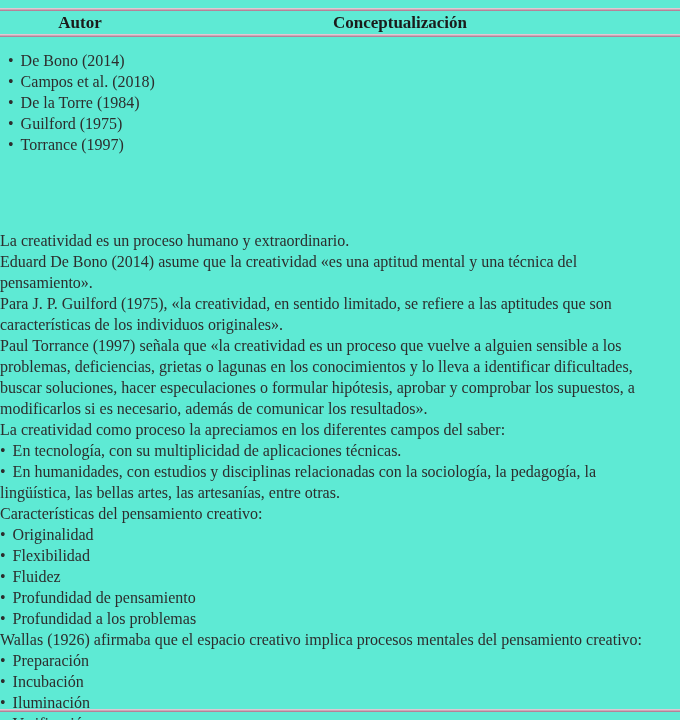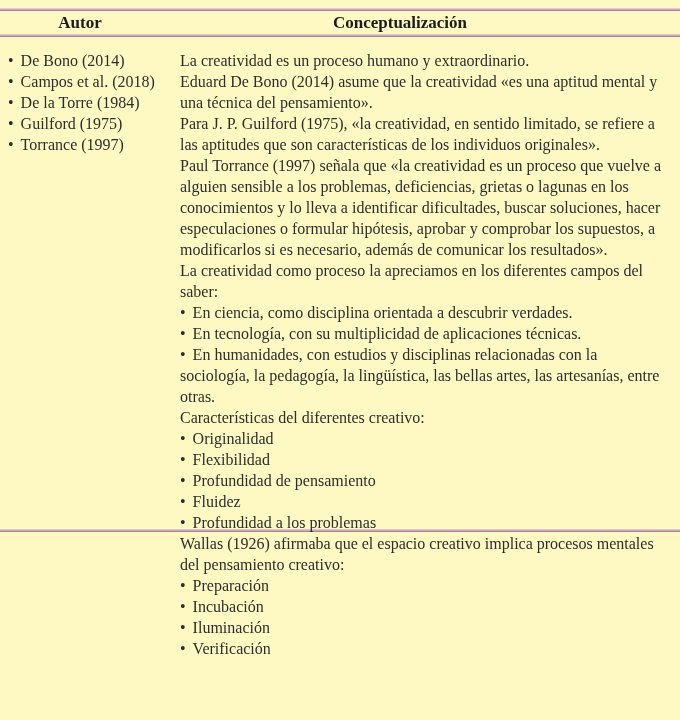--- a/index.html
+++ b/index.html
@@ -2,36 +2,36 @@
 <html><head>
 <meta charset="utf-8">
 <style>
   html, body { margin:0; padding:0; }
   body {
     width:680px; height:720px; background:#ffffff;
     font-family:"Liberation Serif","DejaVu Serif",serif;
     color:#2d2d2d;
     -webkit-font-smoothing:antialiased;
   }
-  .page { position:relative; width:680px; height:720px; background:#fef9c3; overflow:hidden; }
+  .page { position:relative; width:680px; height:720px; background:#5eead4; overflow:hidden; }
 
   .rule {
     height:3px; width:680px;
     background:linear-gradient(to bottom,#ead9e0 0%, #c9a2b2 55%, #a87089 100%);
   }
   .rule-top { margin-top:8px; }
 
   .header-row { display:flex; align-items:center; height:23px; }
   .h-cell { font-weight:bold; font-size:17px; color:#1b1b1b; text-align:center; box-sizing:border-box; }
   .h-autor { flex:0 0 180px; padding-right:20px; }
   .h-concept { flex:1; padding-right:60px; }
 
   .body-row {
     display:flex; align-items:flex-start; box-sizing:border-box;
-    height:492px; padding-top:13px; padding-bottom:8px; overflow:visible;
+    height:672px; padding-top:13px; padding-bottom:8px; overflow:visible;flex-direction:column;
   }
   .col-authors { flex:0 0 180px; box-sizing:border-box; padding-left:8px; }
   .col-concept { flex:1; box-sizing:border-box; padding-right:10px; }
 
   .ln { margin:0; padding:0; font-size:16px; line-height:21px; text-align:left; }
   .blt { margin-right:7px; }
 </style>
 </head>
 <body>
 
@@ -55,28 +55,27 @@
       <p class="ln"><span class="blt">•</span><span>Guilford (1975)</span></p>
       <p class="ln"><span class="blt">•</span><span>Torrance (1997)</span></p>
     </div>
 
     <div class="col-concept">
       <p class="ln">La creatividad es un proceso humano y extraordinario.</p>
       <p class="ln">Eduard De Bono (2014) asume que la creatividad «es una aptitud mental y una técnica del pensamiento».</p>
       <p class="ln">Para J. P. Guilford (1975), «la creatividad, en sentido limitado, se refiere a las aptitudes que son características de los individuos originales».</p>
       <p class="ln">Paul Torrance (1997) señala que «la creatividad es un proceso que vuelve a alguien sensible a los problemas, deficiencias, grietas o lagunas en los conocimientos y lo lleva a identificar dificultades, buscar soluciones, hacer especulaciones o formular hipótesis, aprobar y comprobar los supuestos, a modificarlos si es necesario, además de comunicar los resultados».</p>
       <p class="ln">La creatividad como proceso la apreciamos en los diferentes campos del saber:</p>
-      <p class="ln"><span class="blt">•</span><span>En ciencia, como disciplina orientada a descubrir verdades.</span></p>
       <p class="ln"><span class="blt">•</span><span>En tecnología, con su multiplicidad de aplicaciones técnicas.</span></p>
       <p class="ln"><span class="blt">•</span><span>En humanidades, con estudios y disciplinas relacionadas con la sociología, la pedagogía, la lingüística, las bellas artes, las artesanías, entre otras.</span></p>
-      <p class="ln">Características del diferentes creativo:</p>
+      <p class="ln">Características del pensamiento creativo:</p>
       <p class="ln"><span class="blt">•</span><span>Originalidad</span></p>
       <p class="ln"><span class="blt">•</span><span>Flexibilidad</span></p>
+      <p class="ln"><span class="blt">•</span><span>Fluidez</span></p>
       <p class="ln"><span class="blt">•</span><span>Profundidad de pensamiento</span></p>
-      <p class="ln"><span class="blt">•</span><span>Fluidez</span></p>
       <p class="ln"><span class="blt">•</span><span>Profundidad a los problemas</span></p>
       <p class="ln">Wallas (1926) afirmaba que el espacio creativo implica procesos mentales del pensamiento creativo:</p>
       <p class="ln"><span class="blt">•</span><span>Preparación</span></p>
       <p class="ln"><span class="blt">•</span><span>Incubación</span></p>
       <p class="ln"><span class="blt">•</span><span>Iluminación</span></p>
       <p class="ln"><span class="blt">•</span><span>Verificación</span></p>
     </div>
 
   </div>
 

